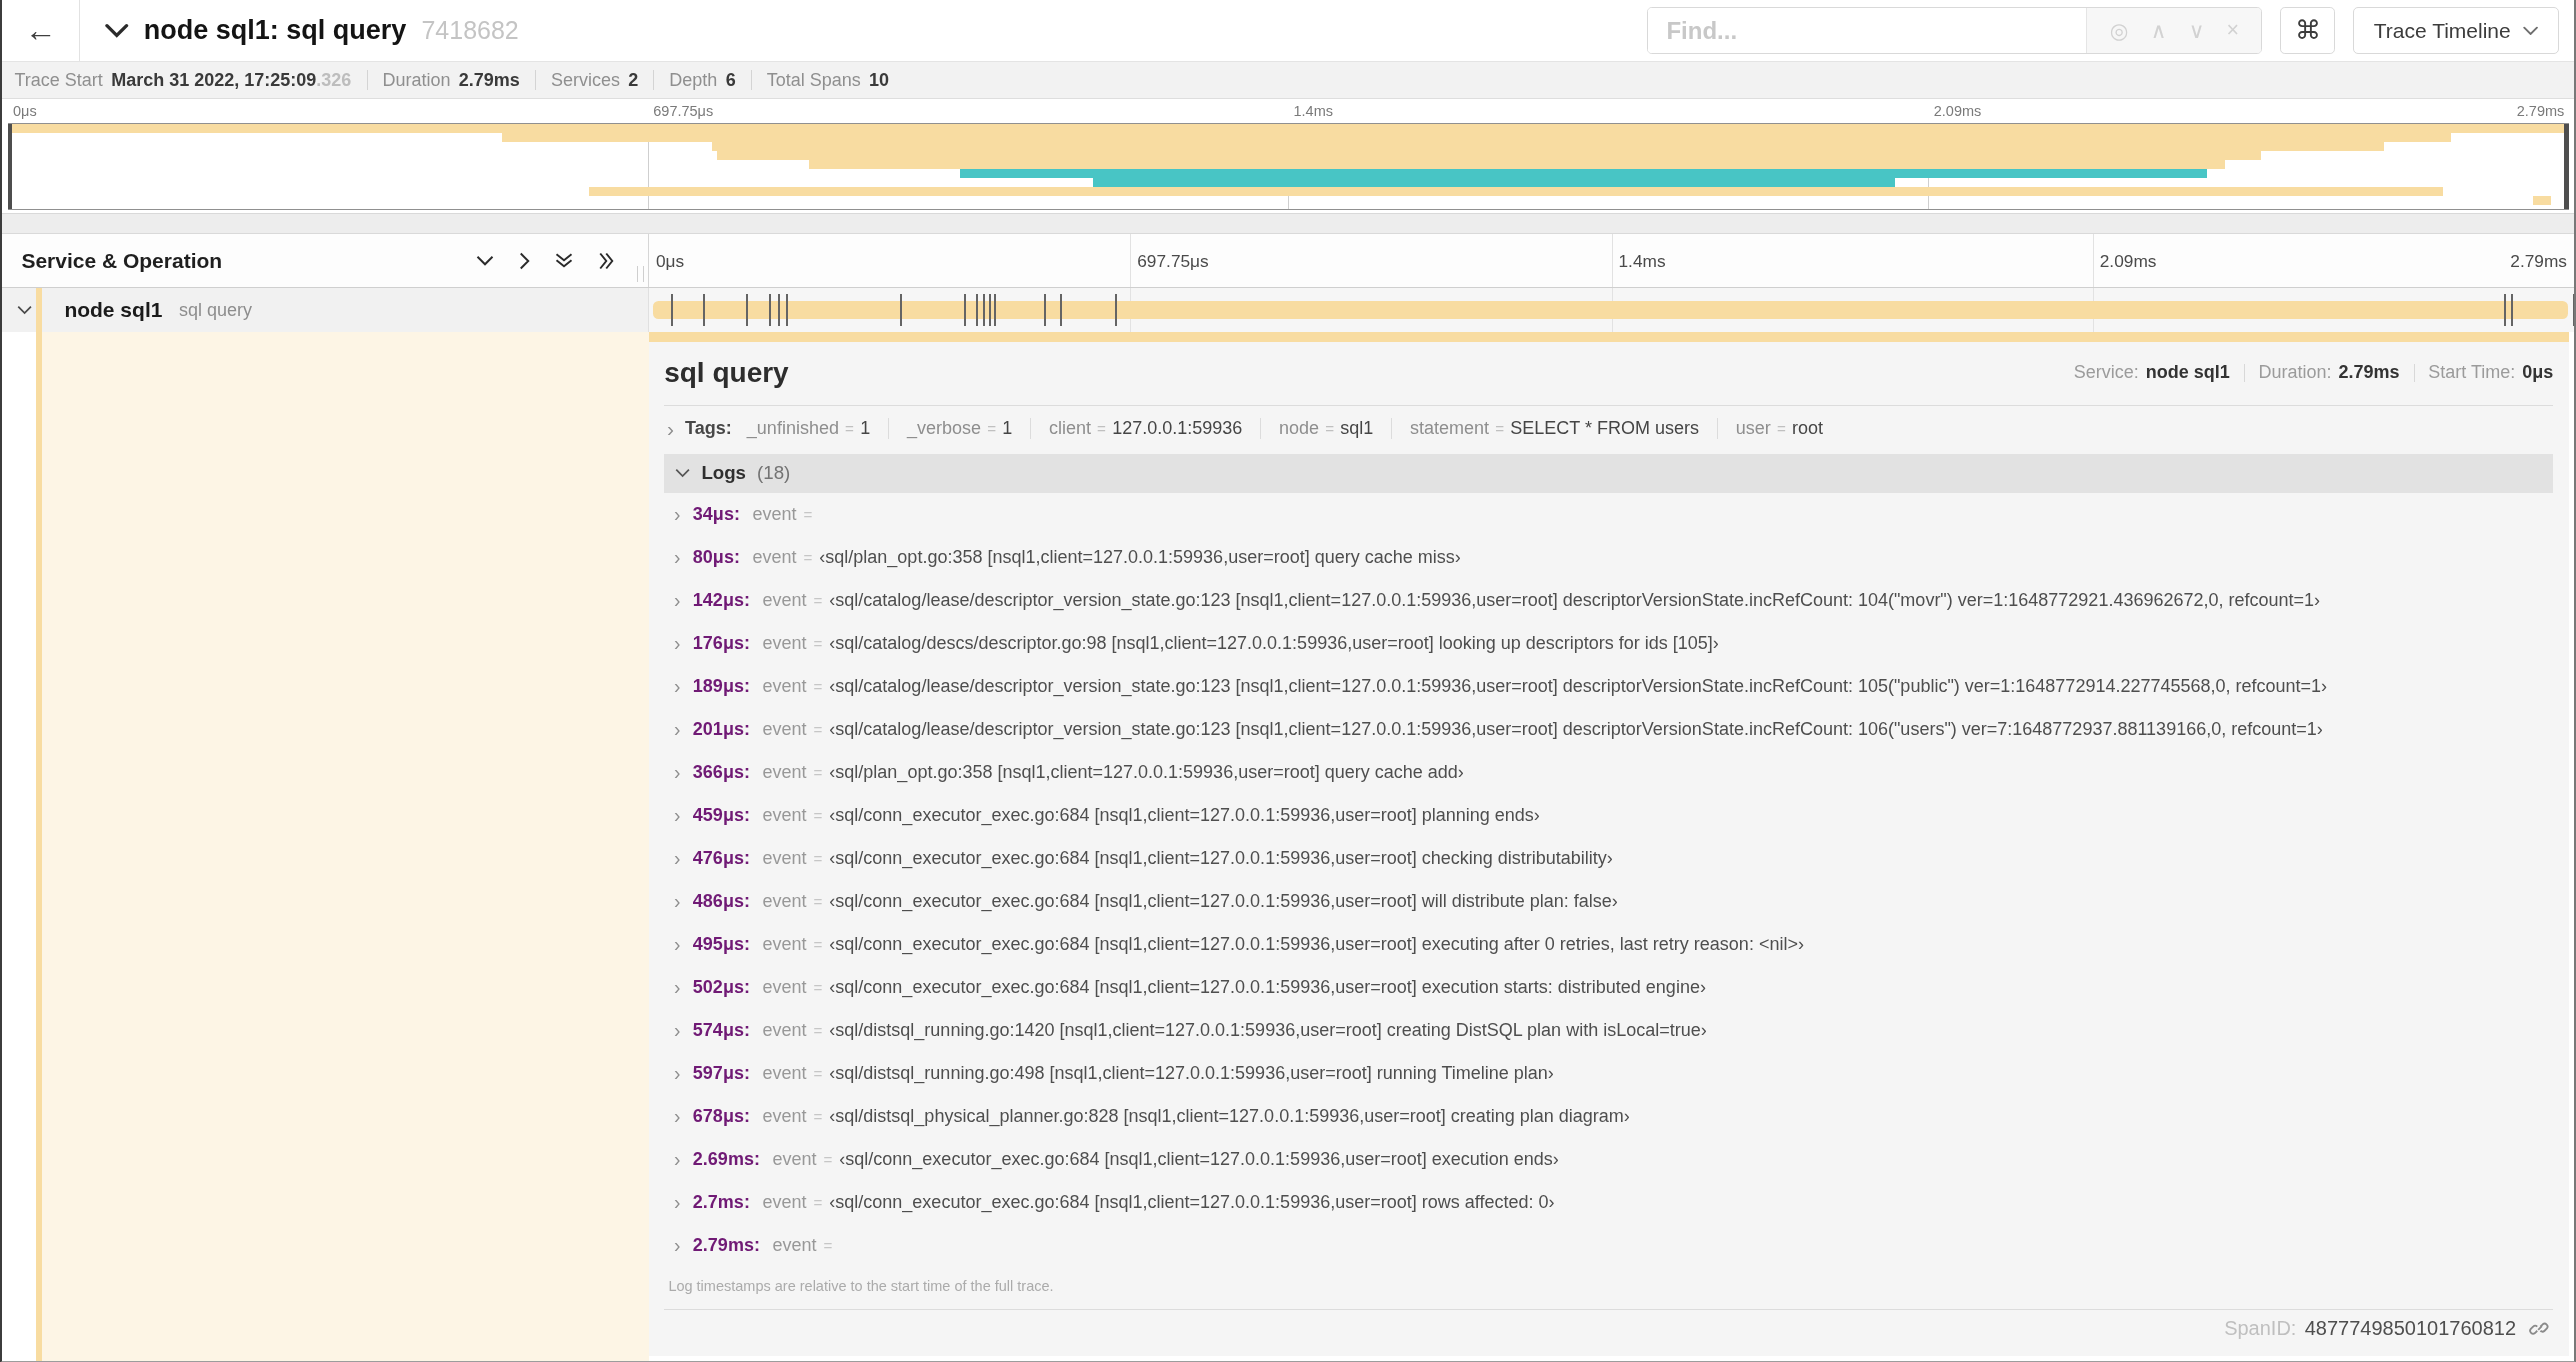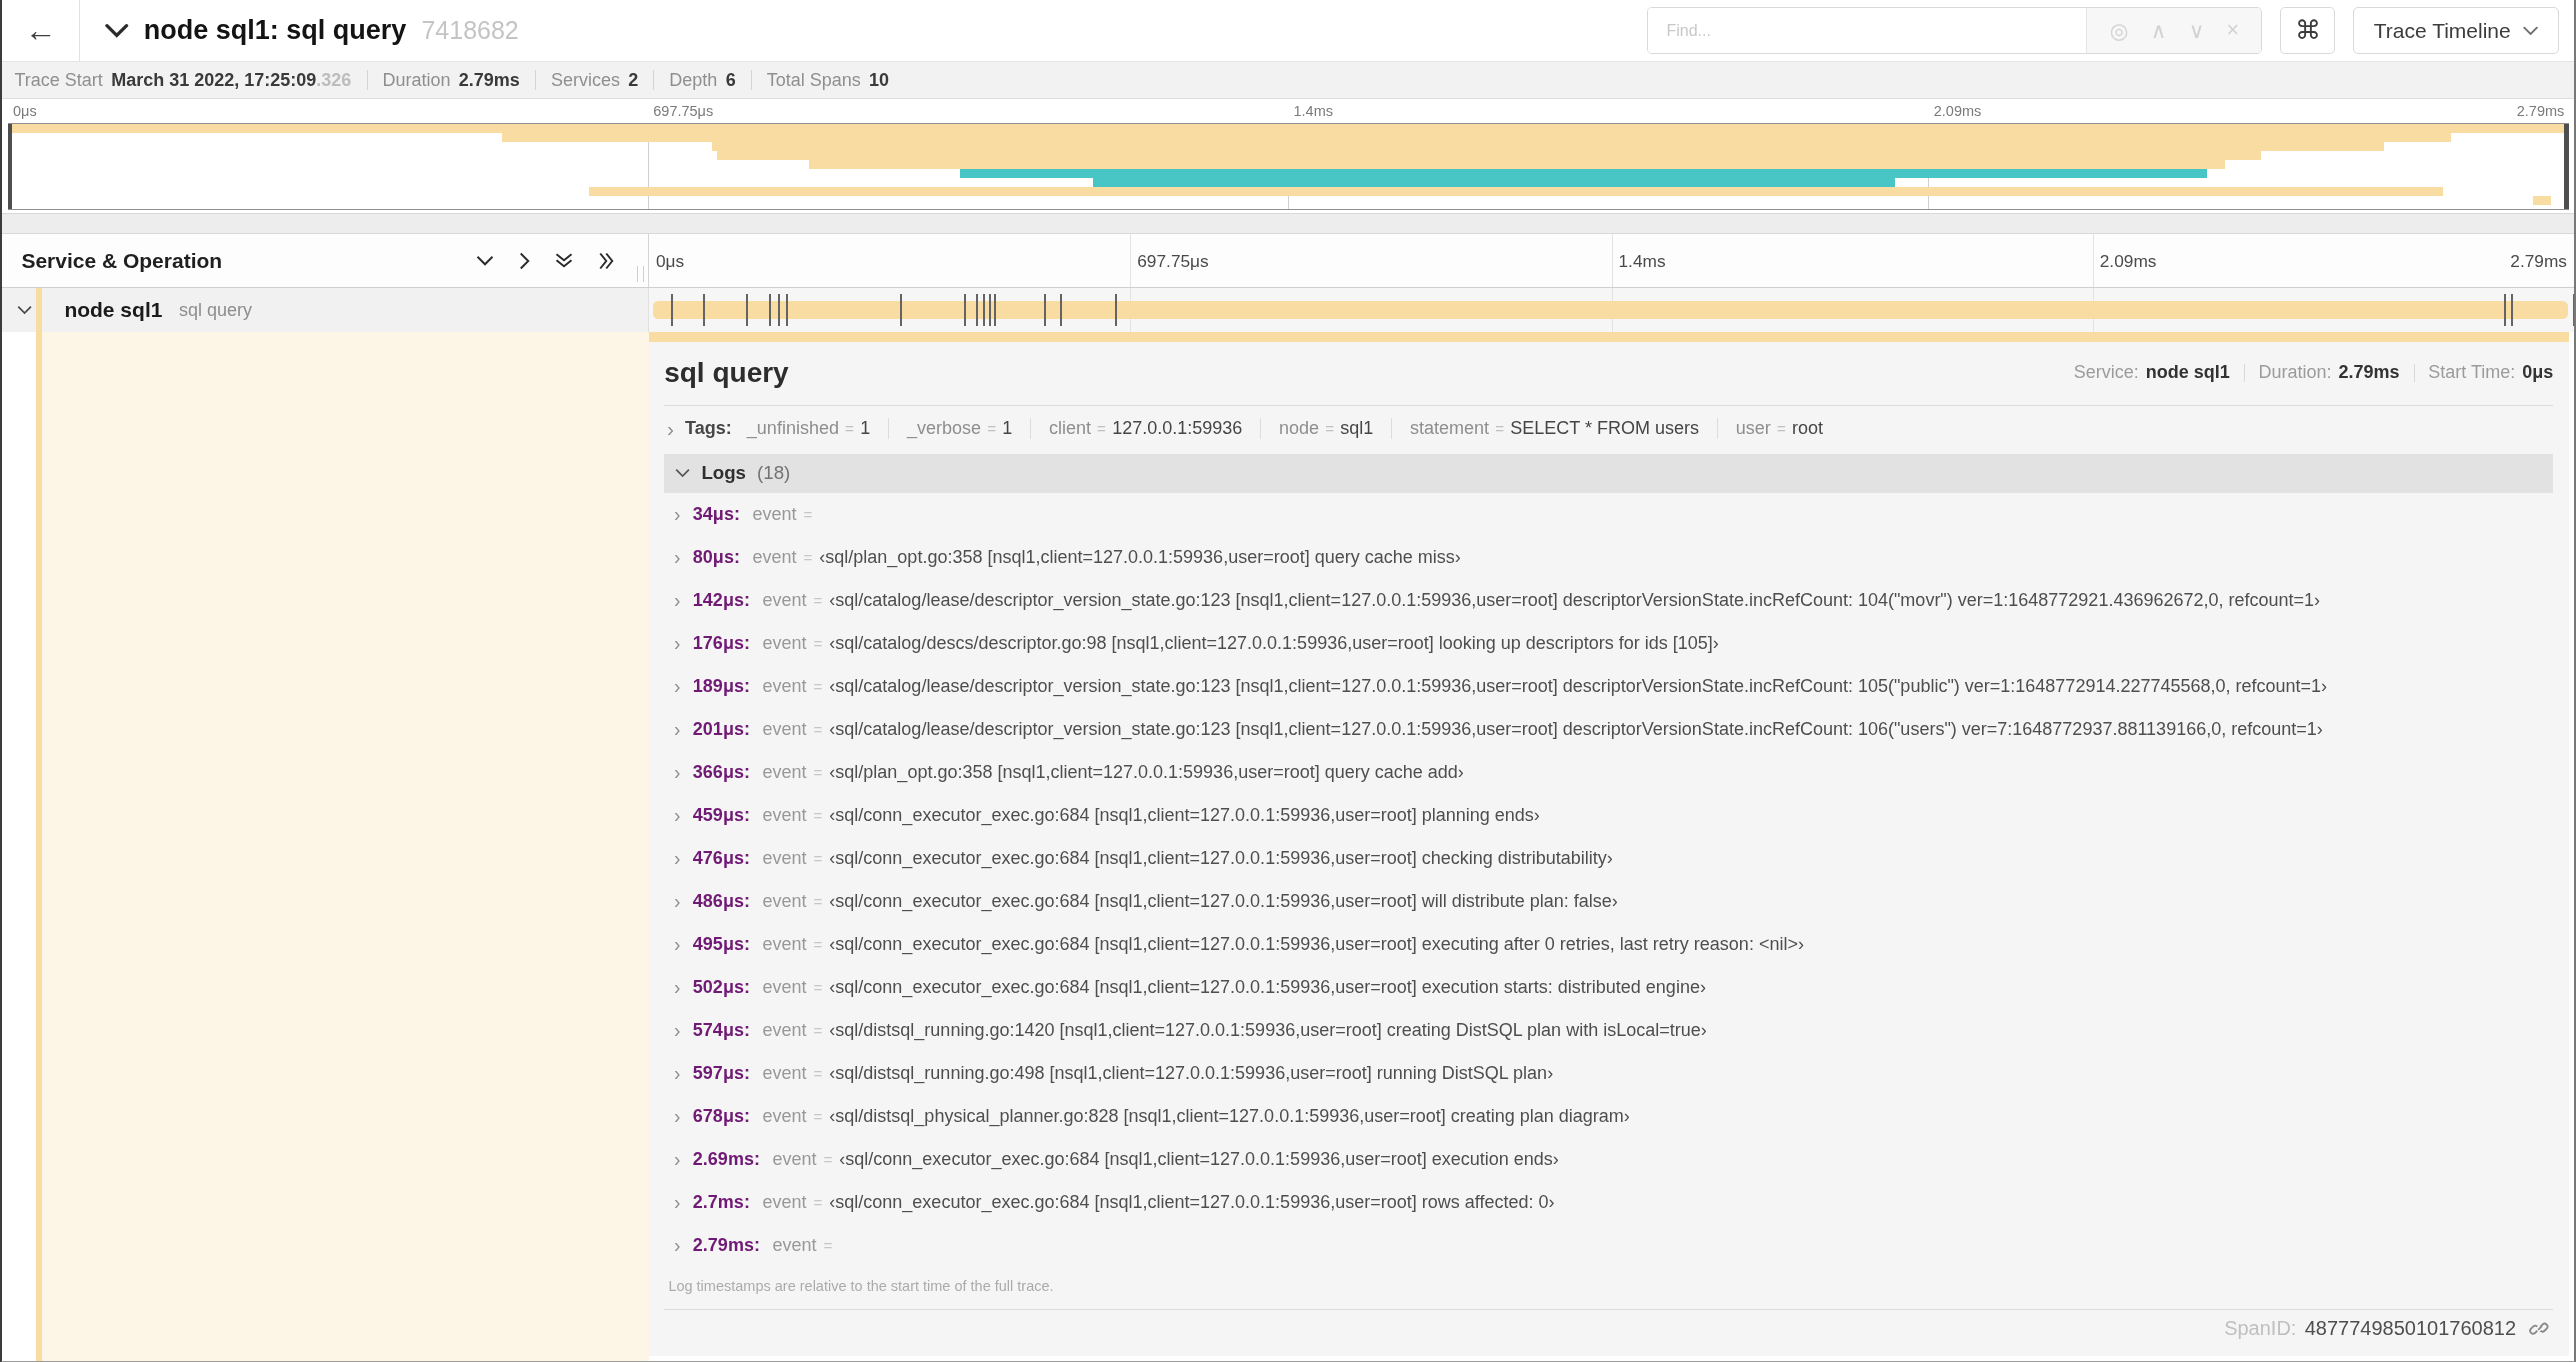--- a/index.html
+++ b/index.html
@@ -13,21 +13,21 @@
 
   
   .topbar{height:62px;display:flex;align-items:center;border-bottom:0.7px solid #e4e4e4;background:#fff;}
   .back-btn{width:78px;height:61px;display:flex;align-items:center;justify-content:center;
     font-size:32px;color:#3f3f3f;border-right:0.7px solid #e2e2e2;cursor:pointer;background:#fff;}
   .title-wrap{display:flex;align-items:center;margin-left:25px;gap:15.2px;}
   .chev{display:inline-flex;color:#2b2b2b;}
   .page-title{font-size:27px;font-weight:700;color:#141414;margin:0;white-space:nowrap;}
   .trace-id{font-size:25px;color:#c4c4c4;}
   .find-group{margin-left:auto;display:flex;height:47px;border:0.7px solid #d9d9d9;border-radius:4.8px;overflow:hidden;width:615px;background:#fff;}
-  .find-input{flex:1;border:none;outline:none;padding:0 18px;font-size:16px;color:#6d28d9;background:#fff;}
+  .find-input{flex:1;border:none;outline:none;padding:0 18px;font-size:24px;color:#6d28d9;background:#fff;font-weight:bold;}
   .find-input::placeholder{color:#c8c8c8;}
   .find-icons{width:175px;background:#f7f7f7;border-left:0.7px solid #e5e5e5;display:flex;align-items:center;justify-content:space-evenly;}
   .find-ico{font-size:21.5px;color:#d2d2d2;}
   .cmd-btn{width:55px;height:47px;margin-left:18px;border:0.7px solid #d9d9d9;border-radius:4.8px;display:flex;align-items:center;justify-content:center;font-size:26px;color:#3c3c3c;background:#fff;cursor:pointer;}
   .view-btn{height:47px;margin-left:18px;margin-right:15.2px;border:0.7px solid #d9d9d9;border-radius:5px;display:flex;align-items:center;gap:12.5px;padding:0 19.4px;font-size:21px;color:#3c3c3c;background:#fff;cursor:pointer;white-space:nowrap;}
   .view-btn .chev{color:#6f6f6f;}
 
   
   .summary{height:37px;background:#f2f2f2;border-bottom:0.7px solid #dedede;display:flex;align-items:center;padding-left:12.5px;font-size:18px;white-space:nowrap;}
   .sum-label{color:#8f8f8f;margin-right:8.3px;}
@@ -455,21 +455,21 @@
               <span class="log-time">574μs:</span>
               <span class="log-field">event</span>
               <span class="log-eq">=</span>
               <span class="log-value">‹sql/distsql_running.go:1420 [nsql1,client=127.0.0.1:59936,user=root] creating DistSQL plan with isLocal=true›</span>
             </div>
             <div class="log-row">
               <span class="txt-chev">›</span>
               <span class="log-time">597μs:</span>
               <span class="log-field">event</span>
               <span class="log-eq">=</span>
-              <span class="log-value">‹sql/distsql_running.go:498 [nsql1,client=127.0.0.1:59936,user=root] running DistSQL plan›</span>
+              <span class="log-value">‹sql/distsql_running.go:498 [nsql1,client=127.0.0.1:59936,user=root] running Timeline plan›</span>
             </div>
             <div class="log-row">
               <span class="txt-chev">›</span>
               <span class="log-time">678μs:</span>
               <span class="log-field">event</span>
               <span class="log-eq">=</span>
               <span class="log-value">‹sql/distsql_physical_planner.go:828 [nsql1,client=127.0.0.1:59936,user=root] creating plan diagram›</span>
             </div>
             <div class="log-row">
               <span class="txt-chev">›</span>

